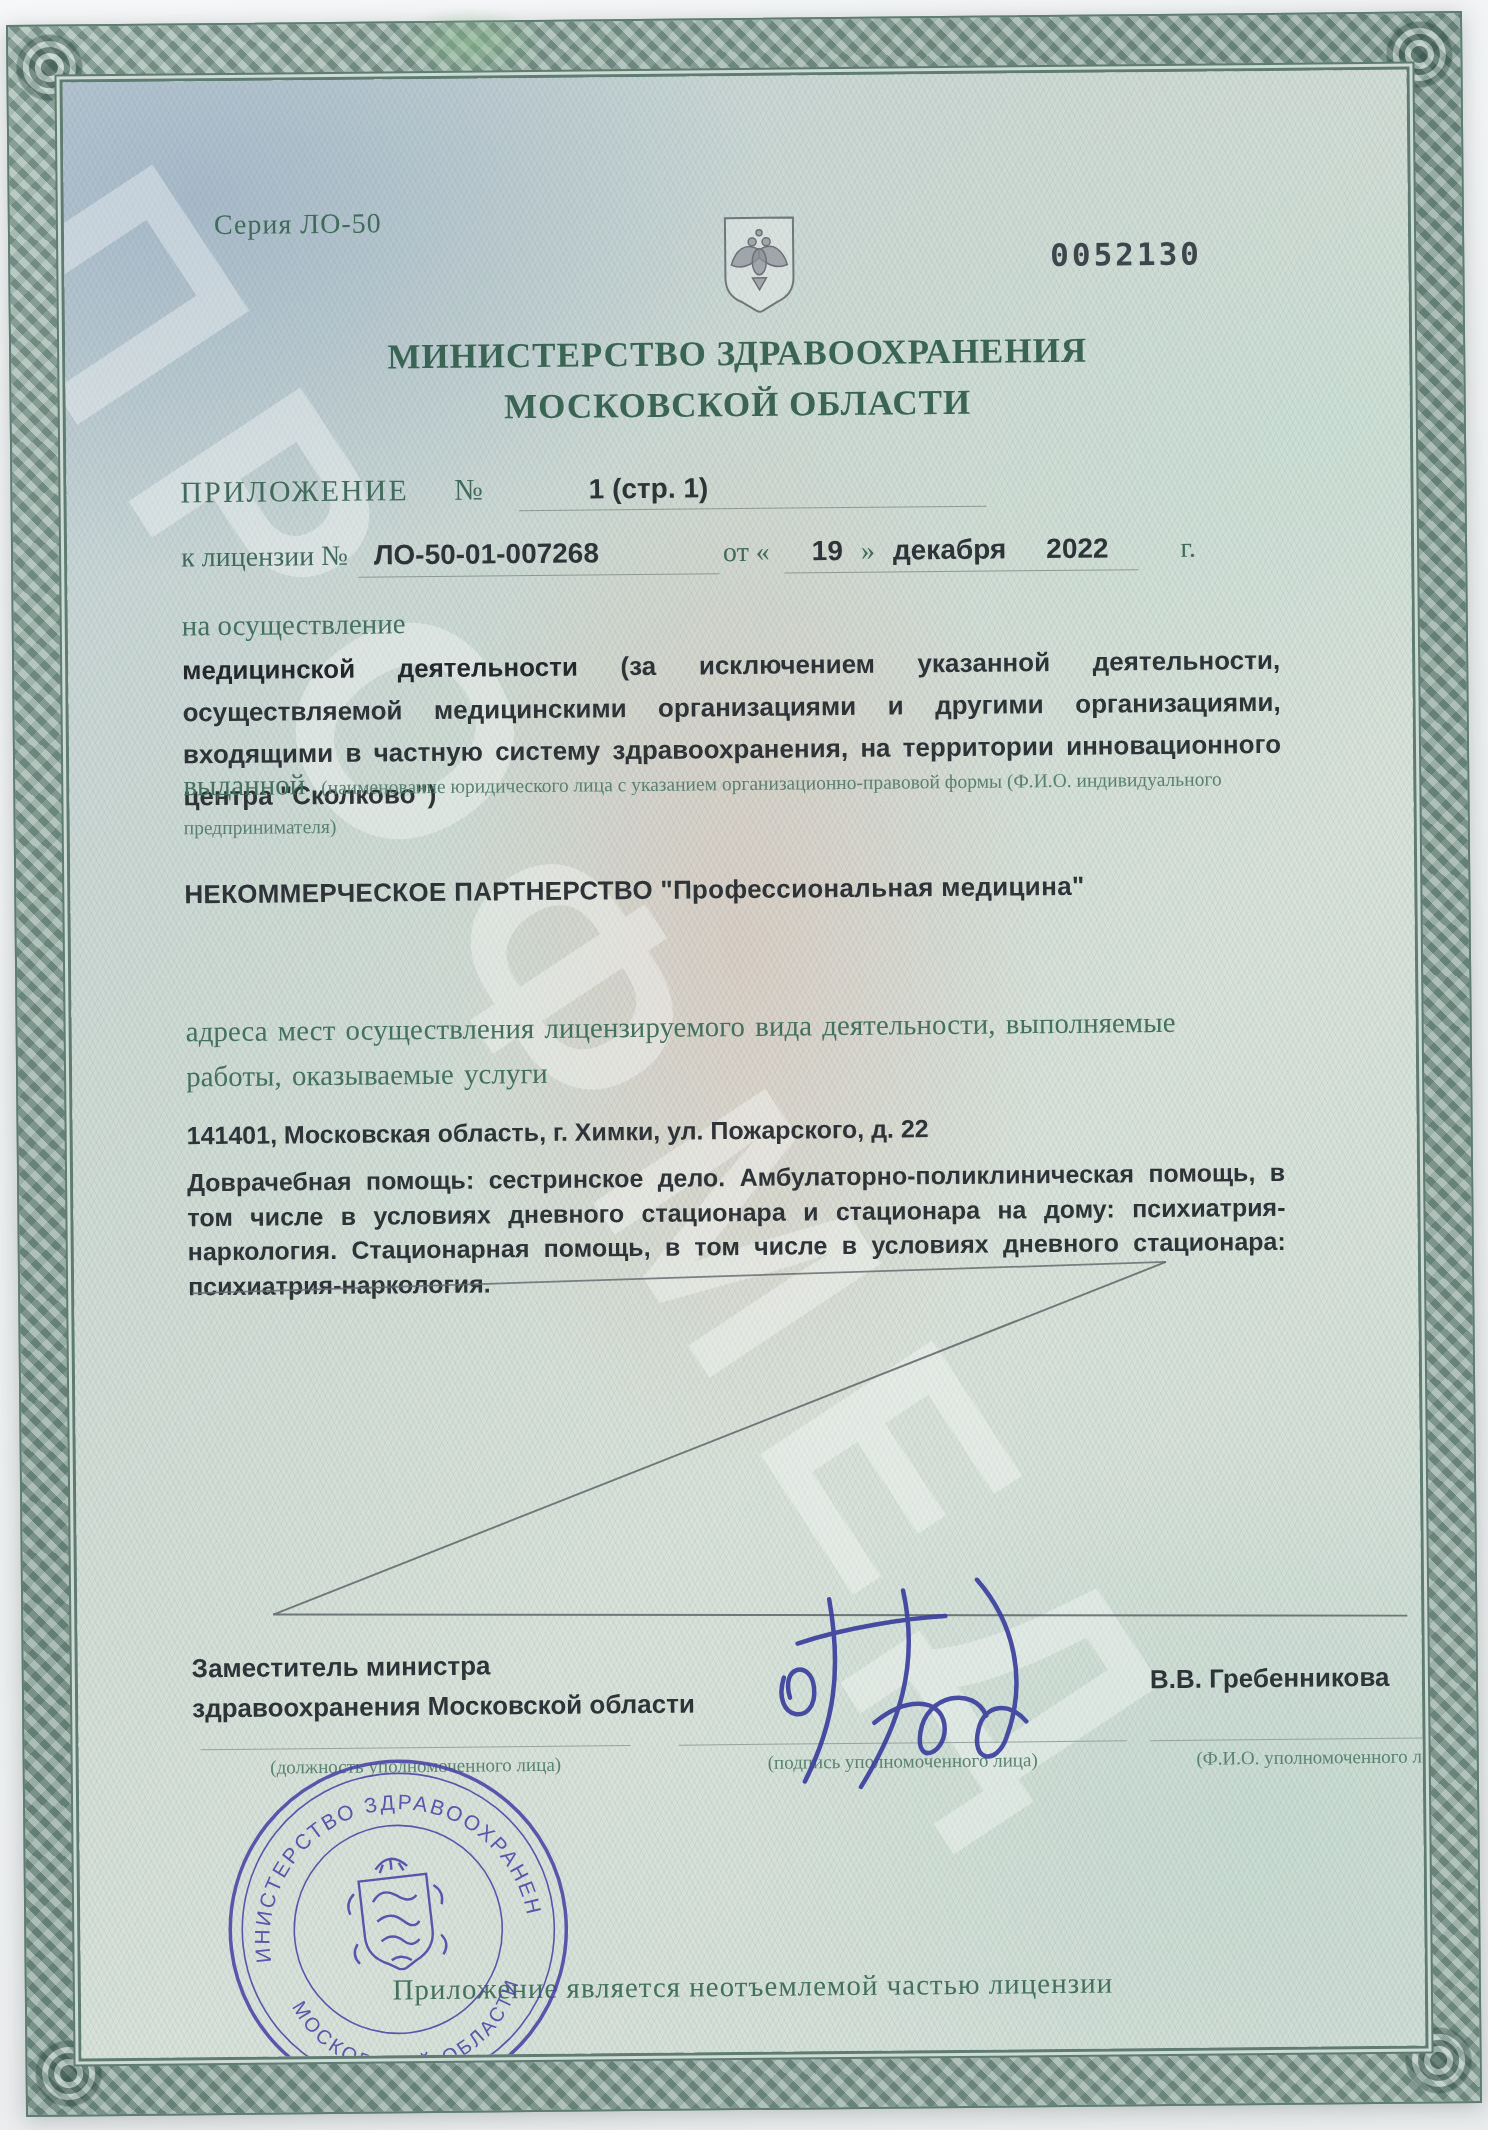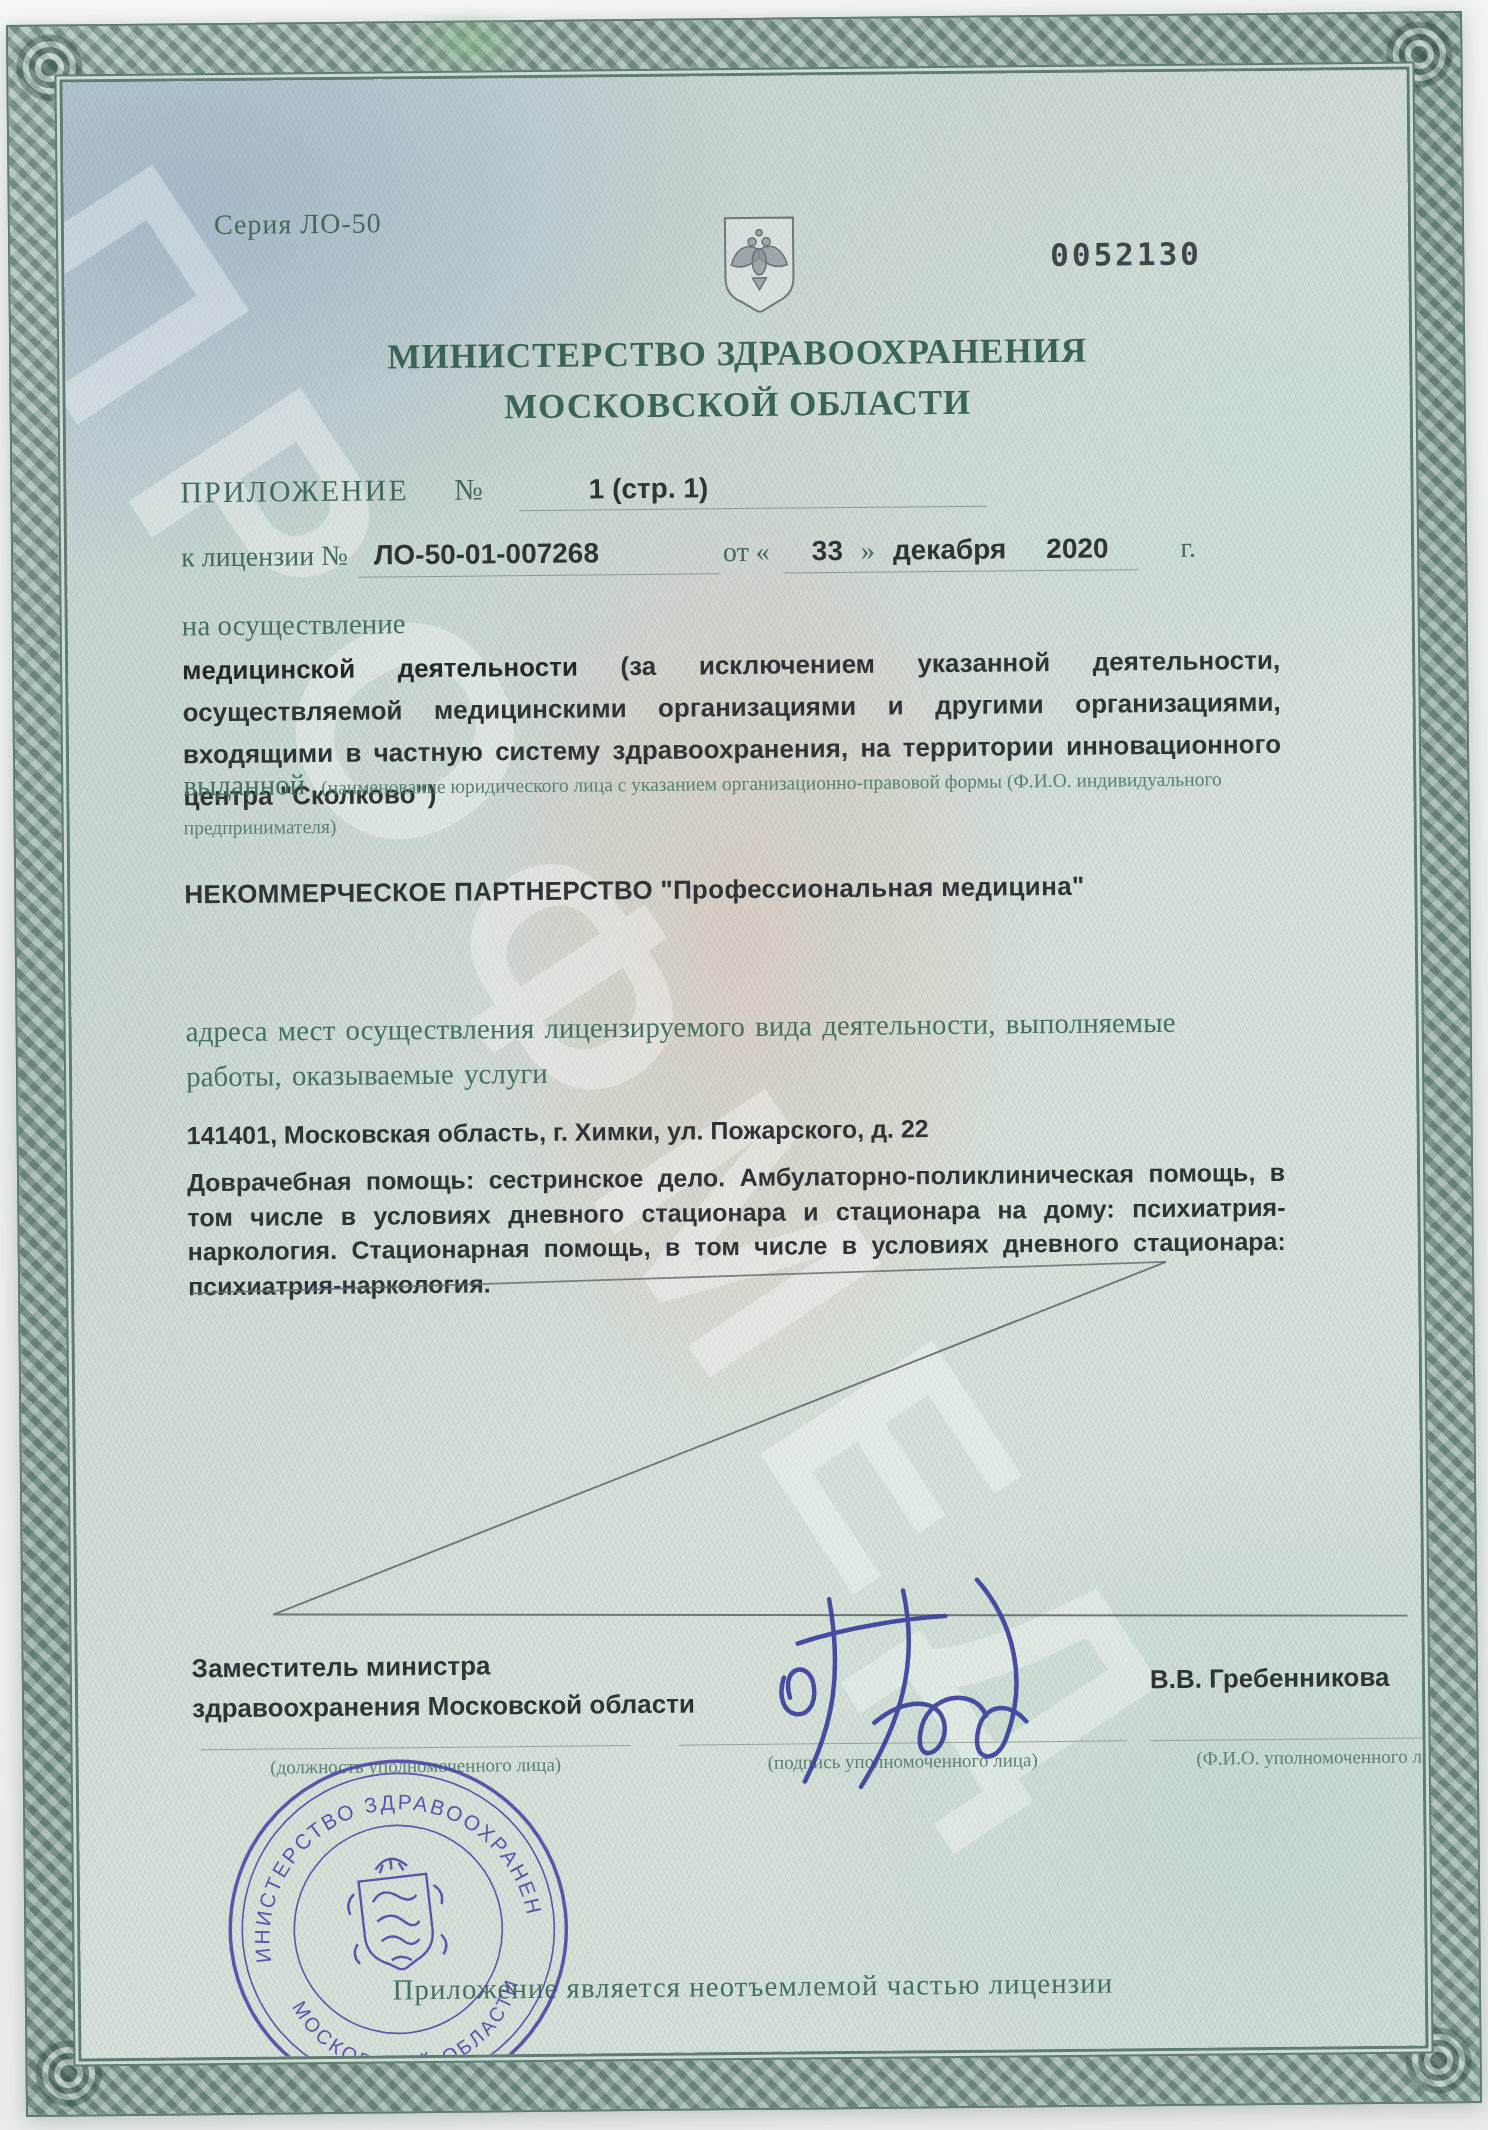--- a/index.html
+++ b/index.html
@@ -165,21 +165,21 @@
           <div>МИНИСТЕРСТВО ЗДРАВООХРАНЕНИЯ</div>
           <div>МОСКОВСКОЙ ОБЛАСТИ</div>
         </div>
 
         <div class="abs annex serif">
           <span>ПРИЛОЖЕНИЕ</span>
           <span style="margin-left:36px">№</span><span class="fill bold">1 (стр. 1)</span>
         </div>
 
         <div class="abs licrow serif">
-          <span>к лицензии №</span><span class="num sans bold">ЛО-50-01-007268</span><span style="margin-left:4px">от «</span><span class="dates"><span class="d sans bold">33</span><span>»</span><span class="m sans bold">декабря</span><span class="y sans bold">2020</span></span><span class="gsuf">г.</span>
+          <span>к лицензии №</span><span class="num sans bold">ЛО-50-01-007268</span><span style="margin-left:4px">от «</span><span class="dates"><span class="d sans bold">19</span><span>»</span><span class="m sans bold">декабря</span><span class="y sans bold">2022</span></span><span class="gsuf">г.</span>
         </div>
 
         <div class="abs intro serif">на осуществление</div>
 
         <div class="abs activity sans"><span class="lead">медицинской деятельности</span><span> (за исключением указанной деятельности, осуществляемой медицинскими организациями и другими организациями, входящими в частную систему здравоохранения, на территории инновационного центра "Сколково")</span></div>
 
         <div class="abs issued serif">
           <span class="w">выданной</span>
           <span class="note">(наименование юридического лица с указанием организационно-правовой формы (Ф.И.О. индивидуального</span>
         </div>

